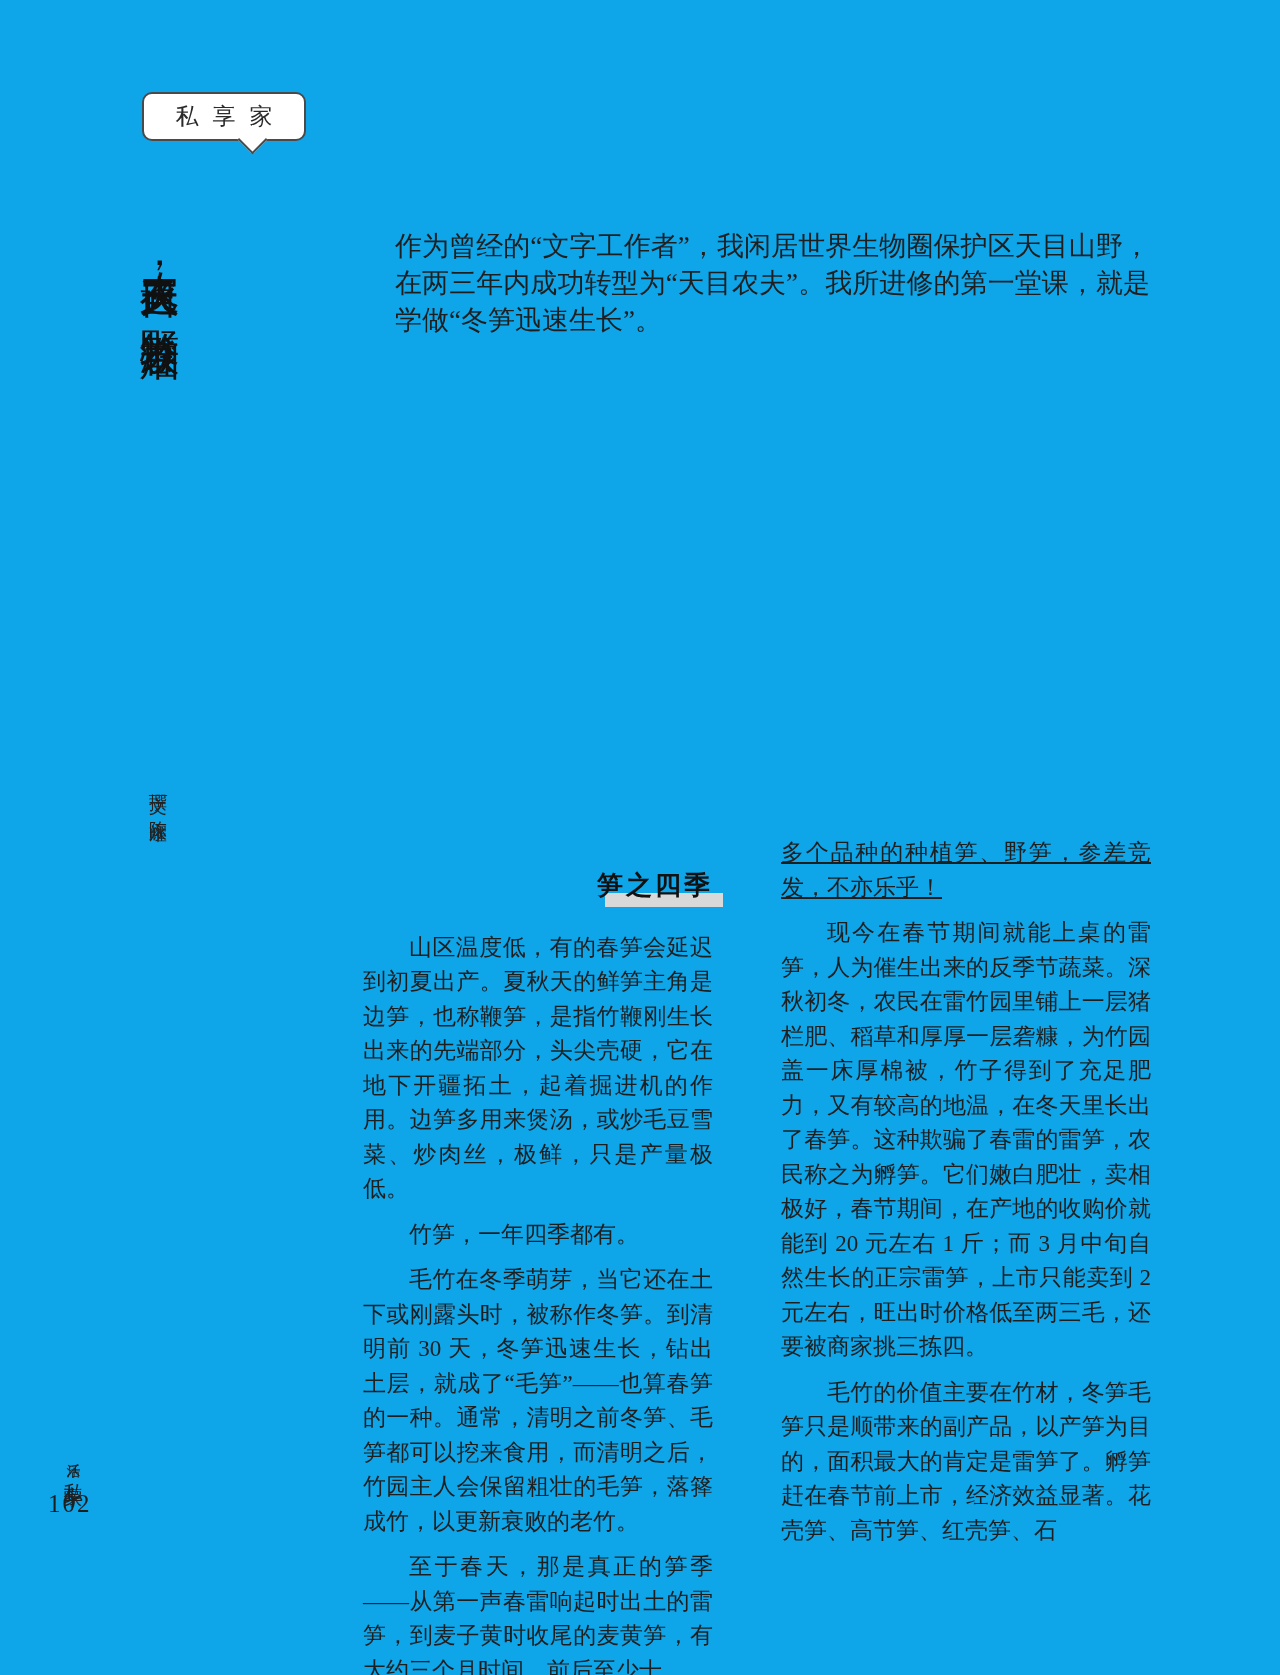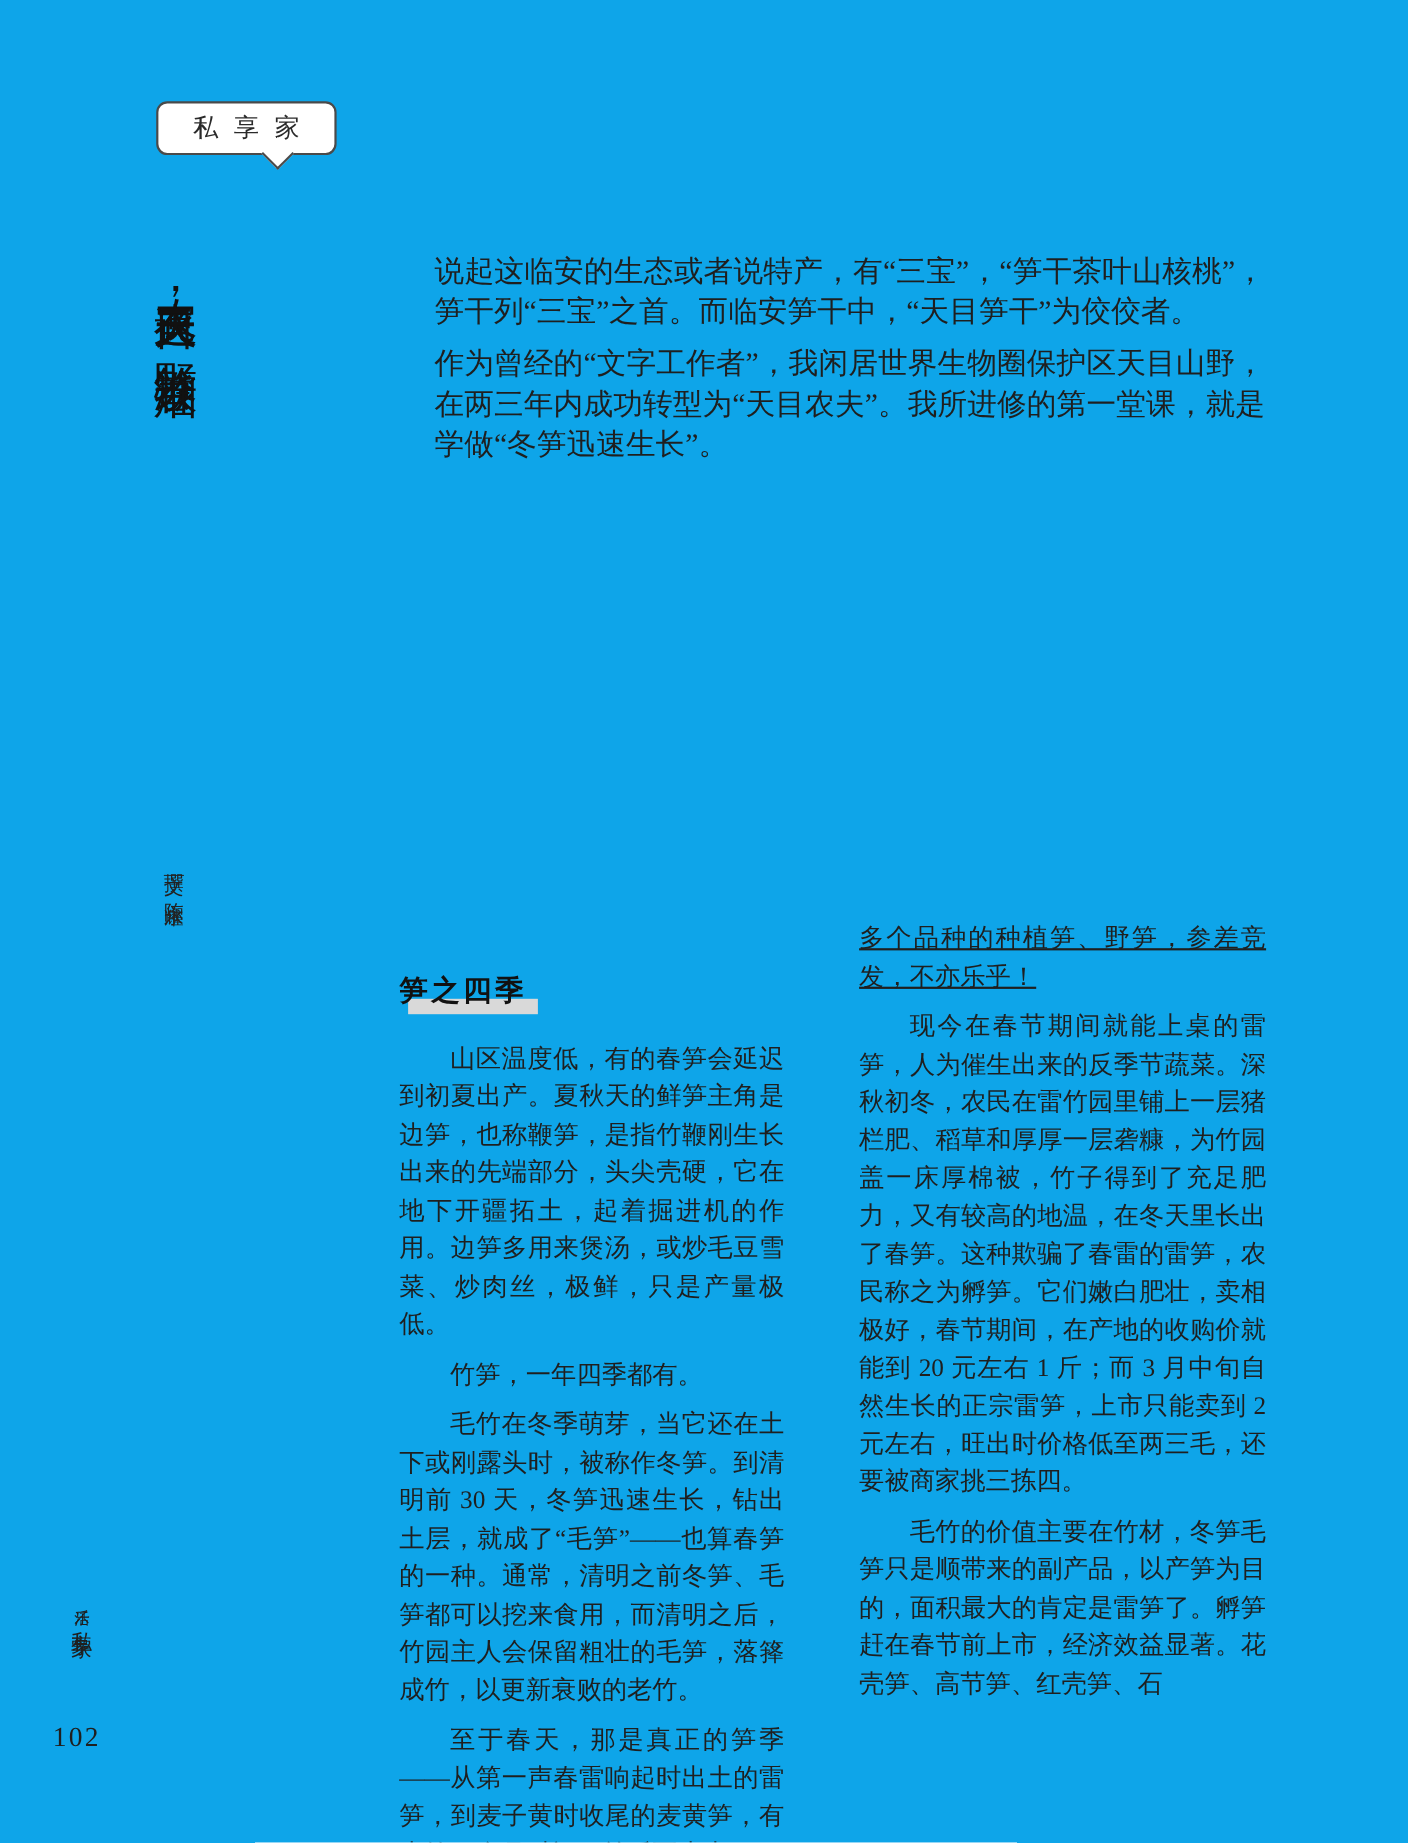--- a/index.html
+++ b/index.html
@@ -81,21 +81,21 @@
     position: absolute;
     font-size: 23px;
     line-height: 34.5px;
     text-align: justify;
   }
   .col p { margin: 0 0 11px 0; text-indent: 2em; }
   .col p.no-indent { text-indent: 0; text-decoration: underline; }
   .col-left  { left: 363px; top: 836px; width: 350px; }
   .col-right { left: 781px; top: 836px; width: 370px; }
 
-  .heading-wrap { text-align: left; margin: 48px 0 26px 0; }
+  .heading-wrap { text-align: right; margin: 33px 0 26px 0; }
   .heading {
     display: inline-block;
     position: relative;
     font-size: 26px;
     font-weight: 700;
     letter-spacing: 3px;
     color: #111111;
   }
   .heading-bar {
     position: absolute;
@@ -112,42 +112,41 @@
     left: 60px; top: 1452px;
     writing-mode: vertical-rl;
     text-orientation: upright;
     color: #1f1f1f;
   }
   .footer-small { font-size: 14px; letter-spacing: 1px; }
   .footer-slash { font-size: 14px; }
   .footer-large { font-size: 19px; letter-spacing: 2px; }
   .page-number {
     position: absolute;
-    left: 48px; top: 1566px;
+    left: 48px; top: 1490px;
     font-size: 25px;
     letter-spacing: 2px;
     color: #1f1f1f;
   }
 </style>
 </head>
 <body>
 
 <div class="page">
 
   <div class="badge">
     <span class="badge-label">私享家</span>
     <span class="badge-tail"></span>
   </div>
 
   <div class="v-title">农夫逸天目，野笋淡春烟</div>
 
   <div class="v-byline">撰文—陈永耀</div>
 
   <div class="intro">
-    <p>说起这临安的生态或者说特产，有“三宝”，“笋干茶叶山核桃”，笋干列“三宝”之首。而临安笋干中，“天目笋干”为佼佼者。</p>
     <p>作为曾经的“文字工作者”，我闲居世界生物圈保护区天目山野，在两三年内成功转型为“天目农夫”。我所进修的第一堂课，就是学做“冬笋迅速生长”。</p>
   </div>
 
   <div class="col col-left">
     <div class="heading-wrap">
       <span class="heading">
         <span class="heading-bar"></span>
         <span class="heading-text">笋之四季</span>
       </span>
     </div>

